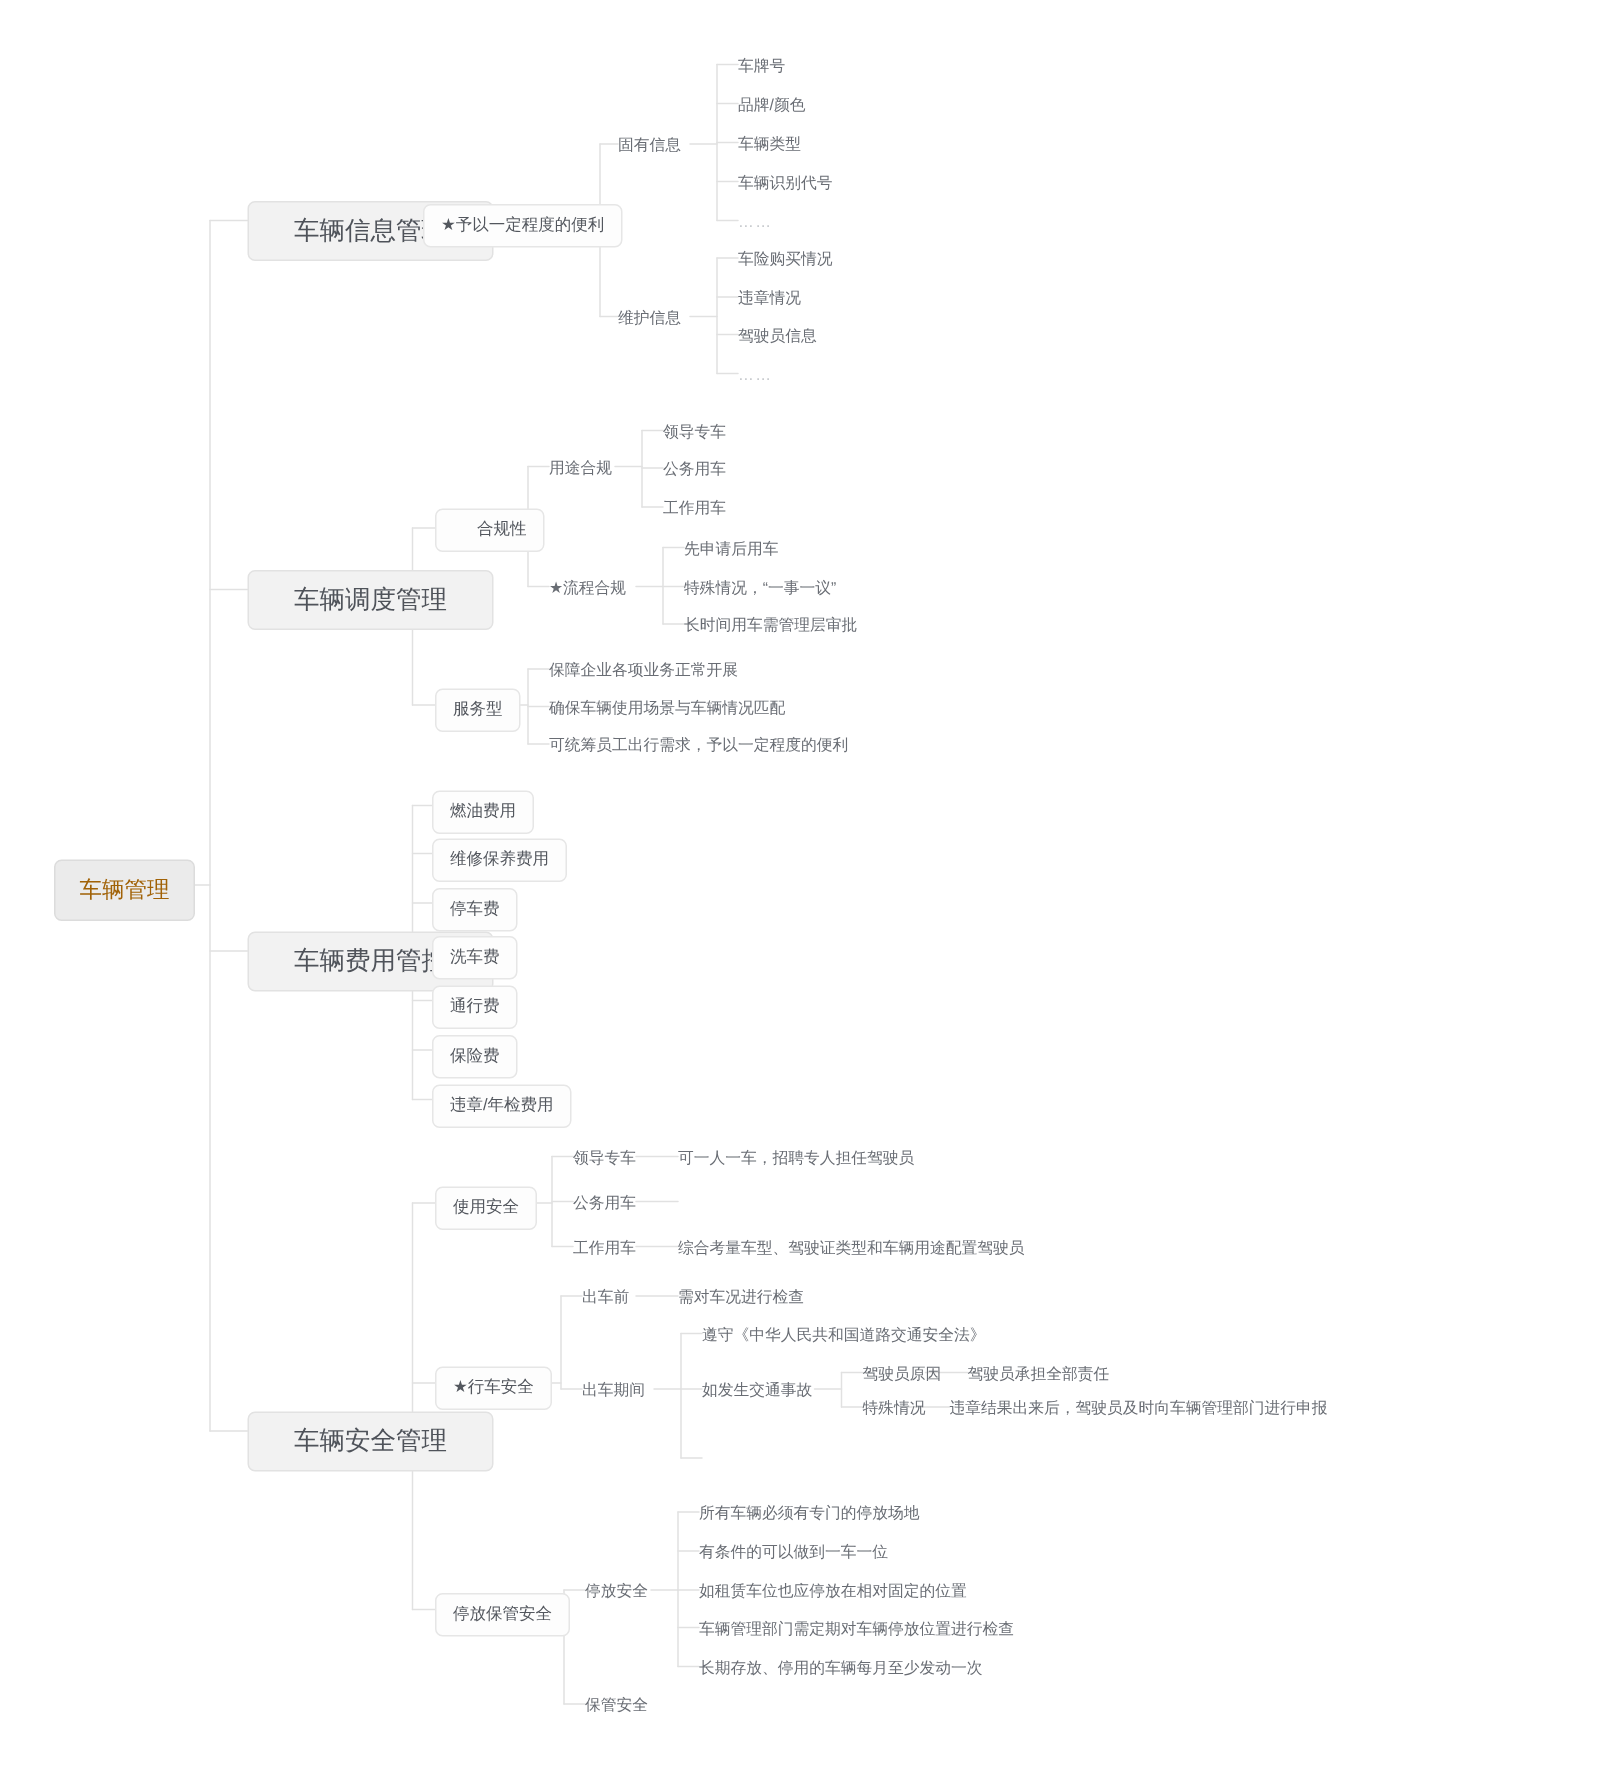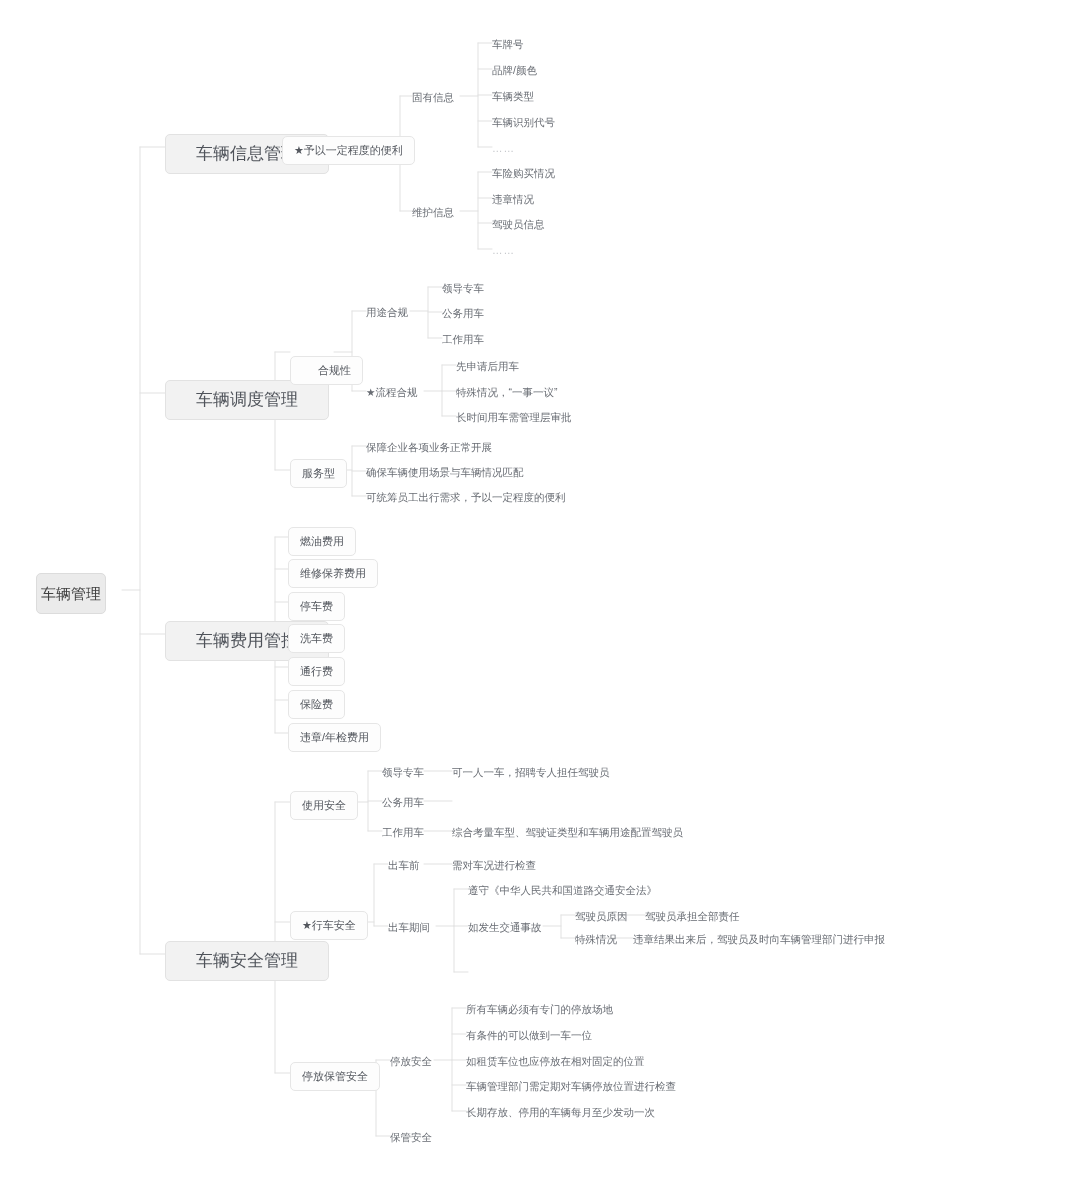--- a/index.html
+++ b/index.html
@@ -15,23 +15,23 @@
   #canvas{position:absolute;left:0;top:0;width:1080px;height:1183px;}
   svg#wires{position:absolute;left:0;top:0;width:1080px;height:1183px;pointer-events:none;}
 
   .node{position:absolute;box-sizing:border-box;white-space:pre;line-height:1.55;}
 
   
   .n-root{
     background:#ebebeb;
     border:1px solid #dcdcdc;
     border-radius:5px;
-    color:#404040;
+    color:#a16207;
     font-size:15px;
-    padding:8px 4px;
+    padding:8px 16px;
   }
   
   .n-l1{
     background:#f2f2f2;
     border:1px solid #e2e2e2;
     border-radius:5px;
     color:#4f535a;
     font-size:17px;
     padding:6px 30px;
   }
@@ -197,21 +197,21 @@
   <div class="node n-leaf n-dots" style="left:492px;top:140px;">……</div>
 
   <div class="node n-leaf" style="left:412px;top:204px;">维护信息</div>
   <div class="node n-leaf" style="left:492px;top:165px;">车险购买情况</div>
   <div class="node n-leaf" style="left:492px;top:191px;">违章情况</div>
   <div class="node n-leaf" style="left:492px;top:216px;">驾驶员信息</div>
   <div class="node n-leaf n-dots" style="left:492px;top:242px;">……</div>
 
   <div class="node n-l1" style="left:165px;top:380px;">车辆调度管理</div>
 
-  <div class="node n-l2" style="left:290px;top:356px;padding-left:27px;">合规性</div>
+  <div class="node n-l2" style="left:290px;top:339px;padding-left:27px;">合规性</div>
 
   <div class="node n-leaf" style="left:366px;top:304px;">用途合规</div>
   <div class="node n-leaf" style="left:442px;top:280px;">领导专车</div>
   <div class="node n-leaf" style="left:442px;top:305px;">公务用车</div>
   <div class="node n-leaf" style="left:442px;top:331px;">工作用车</div>
 
   <div class="node n-leaf" style="left:366px;top:384px;">★流程合规</div>
   <div class="node n-leaf" style="left:456px;top:358px;">先申请后用车</div>
   <div class="node n-leaf" style="left:456px;top:384px;">特殊情况，“一事一议”</div>
   <div class="node n-leaf" style="left:456px;top:409px;">长时间用车需管理层审批</div>

